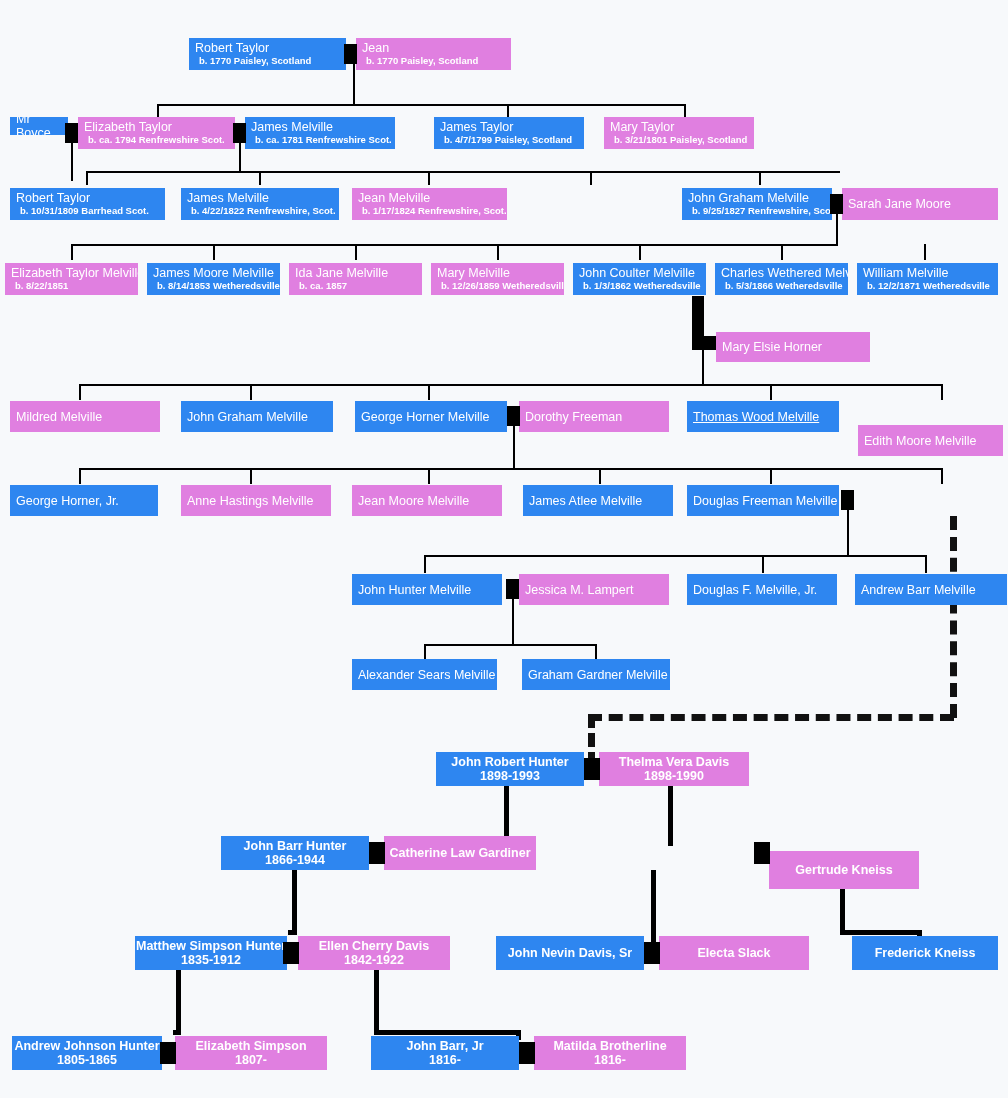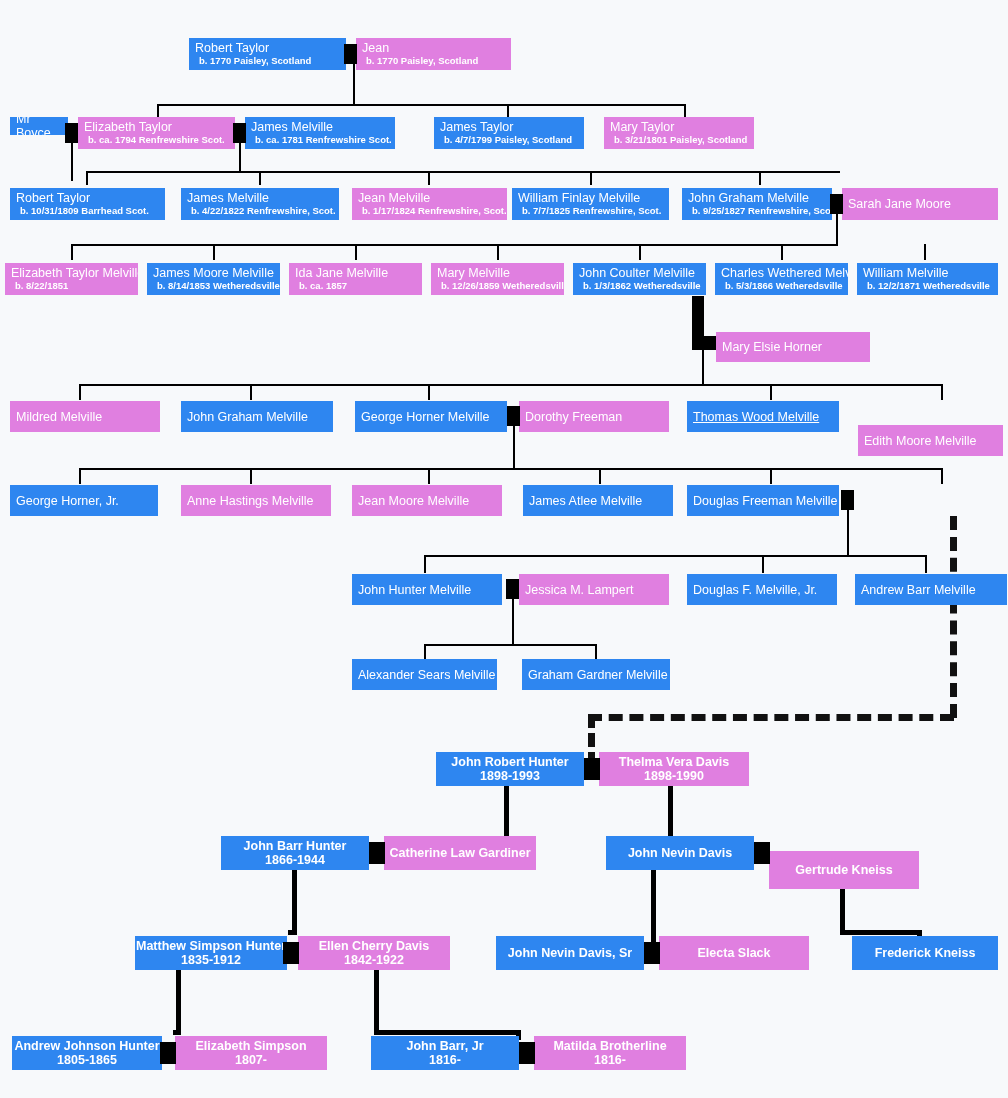--- a/index.html
+++ b/index.html
@@ -123,24 +123,20 @@
     <span class="dt">b. 10/31/1809 Barrhead  Scot.</span>
   </div>
   <div class="node male la" style="left:181px;top:188px;width:158px;height:32px;">
     <span class="nm">James Melville</span>
     <span class="dt">b. 4/22/1822 Renfrewshire, Scot.</span>
   </div>
   <div class="node female la" style="left:352px;top:188px;width:155px;height:32px;">
     <span class="nm">Jean Melville</span>
     <span class="dt">b. 1/17/1824 Renfrewshire, Scot.</span>
   </div>
-  <div class="node male la" style="left:512px;top:188px;width:157px;height:32px;">
-    <span class="nm">William Finlay Melville</span>
-    <span class="dt">b. 7/7/1825 Renfrewshire, Scot.</span>
-  </div>
   <div class="node male la" style="left:682px;top:188px;width:150px;height:32px;">
     <span class="nm">John Graham Melville</span>
     <span class="dt">b. 9/25/1827 Renfrewshire, Scot</span>
   </div>
   <div class="node female la" style="left:842px;top:188px;width:156px;height:32px;">
     <span class="nm">Sarah Jane Moore</span>
   </div>
   <div class="knot" style="left:830px;top:194px;width:13px;height:20px;"></div>
 
   <div class="ln v" style="left:836px;top:214px;width:2px;height:30px;"></div>
@@ -299,23 +295,20 @@
 
   <div class="node male ct" style="left:221px;top:836px;width:148px;height:34px;">
     <span class="nm">John Barr Hunter</span>
     <span class="dt">1866-1944</span>
   </div>
   <div class="node female ct" style="left:384px;top:836px;width:152px;height:34px;">
     <span class="nm">Catherine Law Gardiner</span>
   </div>
   <div class="knot" style="left:369px;top:842px;width:16px;height:22px;"></div>
 
-  <div class="node male ct" style="left:606px;top:836px;width:148px;height:34px;">
-    <span class="nm">John Nevin Davis</span>
-  </div>
   <div class="node female ct" style="left:769px;top:836px;width:150px;height:38px;margin-top:15px;">
     <span class="nm">Gertrude Kneiss</span>
   </div>
   <div class="knot" style="left:754px;top:842px;width:16px;height:22px;"></div>
 
   <div class="thick" style="left:292px;top:870px;width:5px;height:65px;"></div>
   <div class="thickh" style="left:288px;top:930px;width:9px;height:5px;"></div>
 
   <div class="thick" style="left:651px;top:870px;width:5px;height:82px;"></div>
   <div class="thickh" style="left:648px;top:947px;width:8px;height:5px;"></div>

